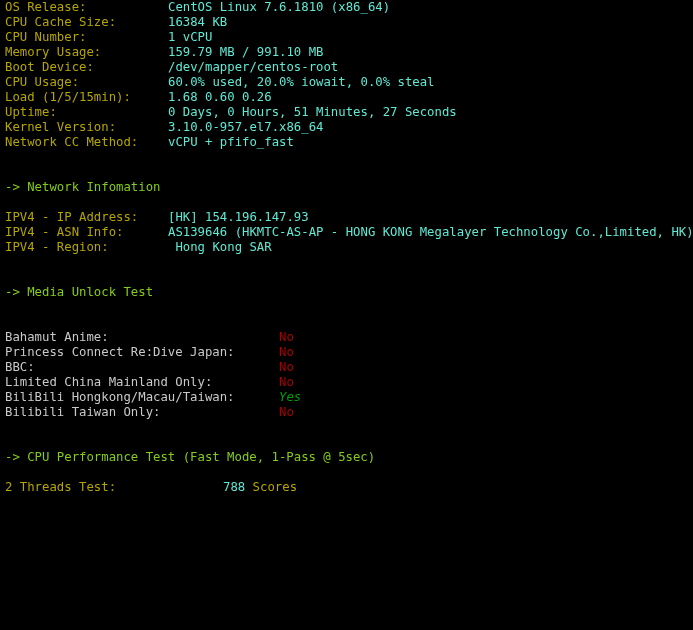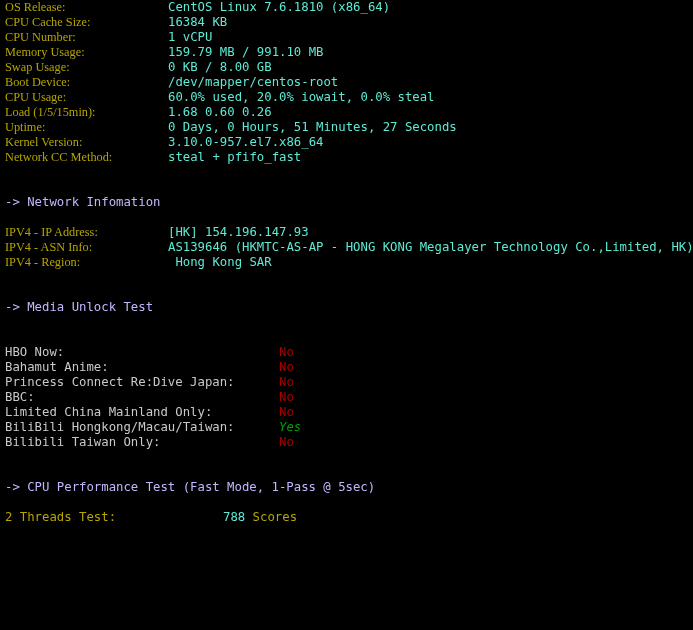--- a/index.html
+++ b/index.html
@@ -30,28 +30,27 @@
     white-space: pre;
     letter-spacing: 0px;
     padding-left: 5px;
   }
   .line.blank { }
 
   .lbl        { color: #b5a500; }
   .lbl-white  { color: #c9c9c9; }
   .val        { color: #5eead4; }
   .val-unit   { color: #b5a500; }
-  .hdr        { color: #c4b5fd; }
+  .hdr        { color: #84cc16; }
   .yes        { color: #00a000; font-style: italic; }
   .no         { color: #a80000; }
 
   .cell-label {
     display: inline-block;
     width: 163px;
-    font-family: Liberation Serif, serif;
   }
   .cell-label-media {
     display: inline-block;
     width: 274px;
   }
   .cell-label-score {
     display: inline-block;
     width: 218px;
   }
 
@@ -301,48 +300,46 @@
     </div>
   </div>
 
 <div id="terminal">
 
   <div id="sysinfo">
       <div class="line"><span class="lbl cell-label">OS Release:</span><span class="val">CentOS Linux 7.6.1810 (x86_64)</span></div>
       <div class="line"><span class="lbl cell-label">CPU Cache Size:</span><span class="val">16384 KB</span></div>
       <div class="line"><span class="lbl cell-label">CPU Number:</span><span class="val">1 vCPU</span></div>
       <div class="line"><span class="lbl cell-label">Memory Usage:</span><span class="val">159.79 MB / 991.10 MB</span></div>
-      <div class="line"><span class="lbl cell-label">Swap Usage:</span><span class="val">0 KB / 8.00 GB</span></div>
       <div class="line"><span class="lbl cell-label">Boot Device:</span><span class="val">/dev/mapper/centos-root</span></div>
       <div class="line"><span class="lbl cell-label">CPU Usage:</span><span class="val">60.0% used, 20.0% iowait, 0.0% steal</span></div>
       <div class="line"><span class="lbl cell-label">Load (1/5/15min):</span><span class="val">1.68 0.60 0.26</span></div>
       <div class="line"><span class="lbl cell-label">Uptime:</span><span class="val">0 Days, 0 Hours, 51 Minutes, 27 Seconds</span></div>
       <div class="line"><span class="lbl cell-label">Kernel Version:</span><span class="val">3.10.0-957.el7.x86_64</span></div>
-      <div class="line"><span class="lbl cell-label">Network CC Method:</span><span class="val">steal + pfifo_fast</span></div>
+      <div class="line"><span class="lbl cell-label">Network CC Method:</span><span class="val">vCPU + pfifo_fast</span></div>
     </div>
 
   <div class="line blank"> </div>
   <div class="line blank"> </div>
 
   <div class="line hdr">-&gt; Network Infomation</div>
   <div class="line blank"> </div>
   <div id="netinfo">
       <div class="line"><span class="lbl cell-label">IPV4 - IP Address:</span><span class="val">[HK] 154.196.147.93</span></div>
       <div class="line"><span class="lbl cell-label">IPV4 - ASN Info:</span><span class="val">AS139646 (HKMTC-AS-AP - HONG KONG Megalayer Technology Co.,Limited, HK)</span></div>
       <div class="line"><span class="lbl cell-label">IPV4 - Region:</span><span class="val"> Hong Kong SAR</span></div>
     </div>
 
   <div class="line blank"> </div>
   <div class="line blank"> </div>
 
   <div class="line hdr">-&gt; Media Unlock Test</div>
   <div class="line blank"> </div>
   <div class="line blank"> </div>
   <div id="mediaunlock">
-      <div class="line"><span class="lbl-white cell-label-media">HBO Now:</span><span class="no">No</span></div>
       <div class="line"><span class="lbl-white cell-label-media">Bahamut Anime:</span><span class="no">No</span></div>
       <div class="line"><span class="lbl-white cell-label-media">Princess Connect Re:Dive Japan:</span><span class="no">No</span></div>
       <div class="line"><span class="lbl-white cell-label-media">BBC:</span><span class="no">No</span></div>
       <div class="line"><span class="lbl-white cell-label-media">Limited China Mainland Only:</span><span class="no">No</span></div>
       <div class="line"><span class="lbl-white cell-label-media">BiliBili Hongkong/Macau/Taiwan:</span><span class="yes">Yes</span></div>
       <div class="line"><span class="lbl-white cell-label-media">Bilibili Taiwan Only:</span><span class="no">No</span></div>
     </div>
 
   <div class="line blank"> </div>
   <div class="line blank"> </div>

